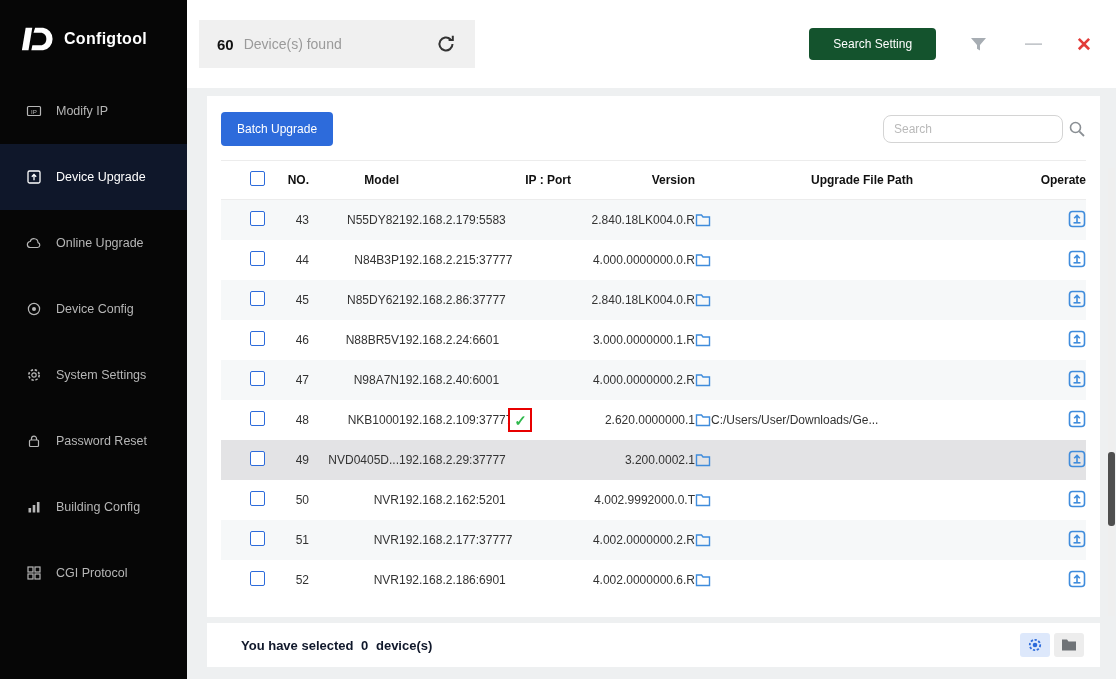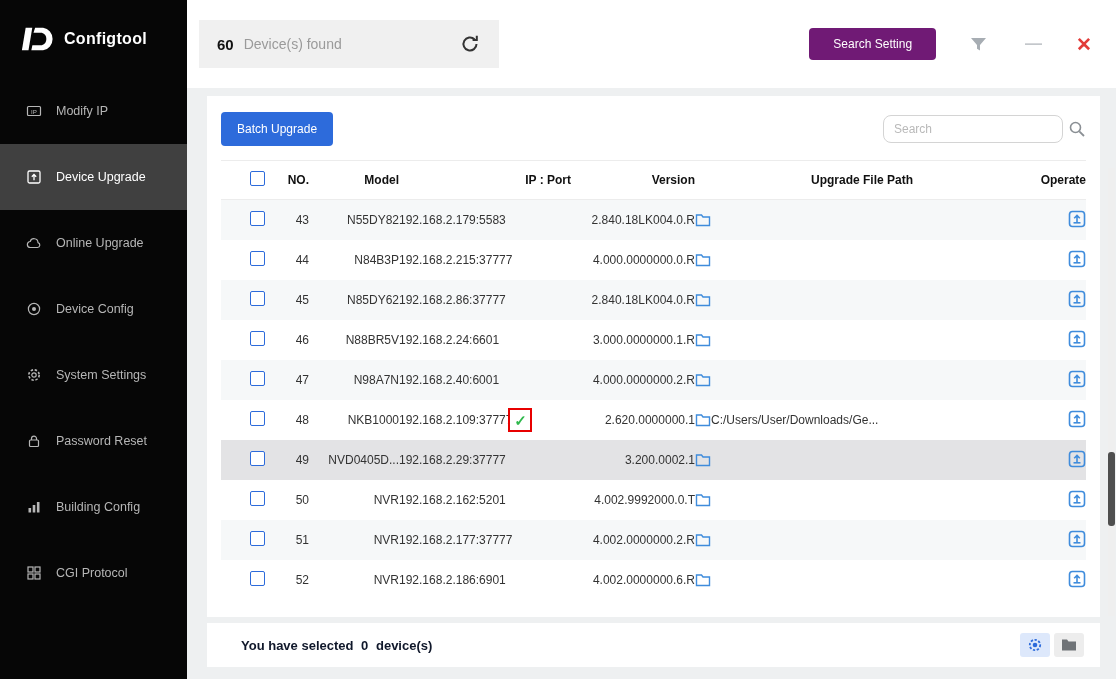--- a/index.html
+++ b/index.html
@@ -5,33 +5,33 @@
   * { margin:0; padding:0; box-sizing:border-box; }
   body { font-family:"Liberation Sans", sans-serif; background:#dfe1e3; }
   .app { position:relative; width:1116px; height:679px; display:flex; overflow:hidden; background:#eef0f1; }
 
   
   .sidebar { width:187px; background:#060606; flex-shrink:0; }
   .logo { display:flex; align-items:center; gap:10px; padding:20px 0 20px 20px; height:78px; }
   .logo-text { color:#fff; font-size:16px; font-weight:bold; letter-spacing:.3px; }
   .nav-item { display:flex; align-items:center; gap:14px; height:66px; padding-left:26px;
               font-size:12.5px; color:#b6b6b6; cursor:pointer; }
-  .nav-item.active { background:#404040; color:#fff; }
+  .nav-item.active { background:#0f172a; color:#fff; }
   .nav-item .icon { width:16px; height:16px; display:inline-flex; color:#b6b6b6; flex-shrink:0; }
   .nav-item.active .icon { color:#fff; }
   .icon svg { width:100%; height:100%; }
 
   
   .main { flex:1; display:flex; flex-direction:column; min-width:0; }
   .topbar { height:88px; background:#fff; display:flex; align-items:center; padding:0 24px 0 12px; }
-  .count-box { width:300px; height:48px; background:#f0f0f0; display:flex; align-items:center; padding:0 18px; }
+  .count-box { width:276px; height:48px; background:#f0f0f0; display:flex; align-items:center; padding:0 18px; }
   .count-num { font-size:15px; font-weight:bold; color:#111; }
   .count-label { font-size:14px; color:#9a9a9a; margin-left:10px; }
   .refresh { margin-left:auto; width:22px; height:22px; display:inline-flex; cursor:pointer; }
-  .btn-search-setting { margin-left:auto; background:#701a75; color:#fff; border:none; border-radius:4px;
+  .btn-search-setting { margin-left:auto; background:#14532d; color:#fff; border:none; border-radius:4px;
                         font-size:12px; padding:9px 24px; cursor:pointer; font-family:inherit; }
   .win-icon { display:inline-flex; align-items:center; justify-content:center; cursor:pointer; }
   .filter-icon { margin-left:34px; width:17px; height:15px; }
   .min-icon { margin-left:38px; color:#c3c7cb; font-size:17px; font-weight:bold; }
   .close-icon { margin-left:34px; color:#e23c39; font-size:19px; font-weight:bold; }
 
   .panel { margin:8px 16px 0 20px; background:#fff; height:521px; overflow:hidden; }
   .toolbar { display:flex; align-items:center; padding:16px 14px 14px 14px; }
   .btn-batch { background:#2d6bdb; color:#fff; border:none; border-radius:4px; font-size:12px;
                padding:10px 16px; cursor:pointer; font-family:inherit; }

